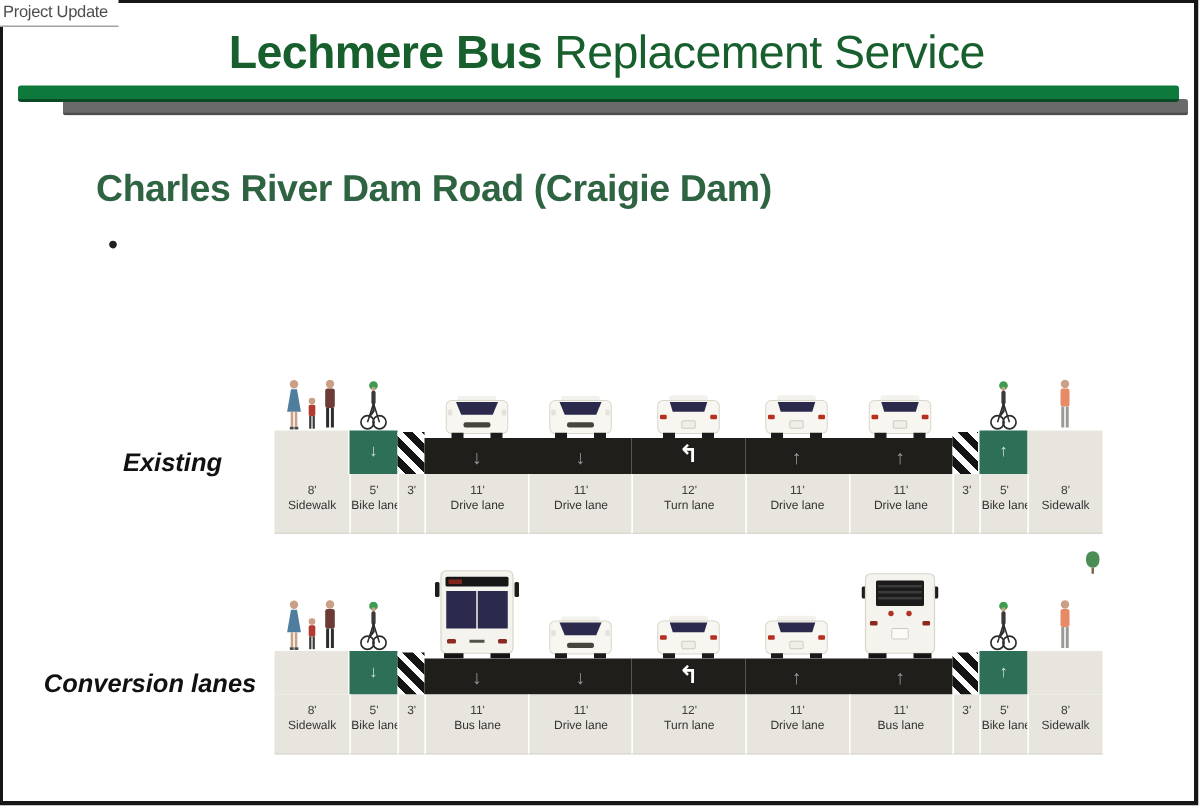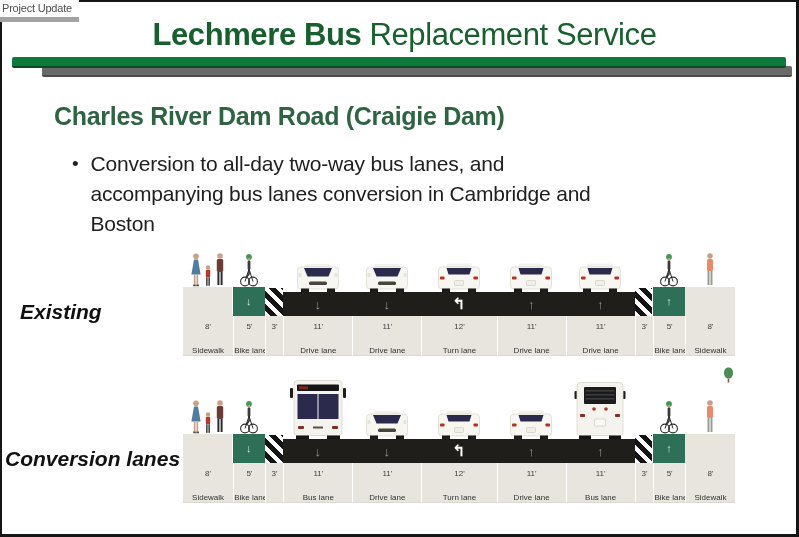--- a/index.html
+++ b/index.html
@@ -1,34 +1,34 @@
 <!DOCTYPE html>
 <html><head>
 <meta charset="utf-8">
 <style>
   html,body{margin:0;padding:0;background:#fff;}
   body{width:799px;height:537px;position:relative;overflow:hidden;
        font-family:"Liberation Sans","DejaVu Sans",sans-serif;}
   .frame{position:absolute;inset:0;border:2px solid #161616;border-right-width:3px;border-bottom-width:3px;pointer-events:none;z-index:9;}
   .corner-label{position:absolute;top:0;left:0;z-index:10;background:#fff;color:#4d4d4d;
-       font-size:11px;padding:2px 7px 3px 2px;border-bottom:5px solid #a3a3a3;letter-spacing:-0.2px;}
+       font-size:11px;padding:2px 7px 3px 2px;border-bottom:1px solid #a3a3a3;letter-spacing:-0.2px;}
   .slide-title{position:absolute;top:12px;left:0;width:100%;text-align:center;
        font-size:31px;color:#17602e;letter-spacing:-0.4px;margin:5px;}
   .slide-title .t-bold{font-weight:700;}
   .slide-title .t-reg{font-weight:400;}
   .bar-green{position:absolute;left:12px;right:13px;top:57px;height:9px;background:#0d7a3b;
        border-bottom:2px solid #0a4a24;border-radius:2px;z-index:2;}
   .bar-gray{position:absolute;left:42px;right:7px;top:66px;height:9px;background:#6a6a6a;
        border-bottom:2px solid #4c4c4c;border-radius:2px;z-index:1;}
   .section-heading{position:absolute;left:50px;top:98px;font-size:25px;font-weight:600;
-       color:#2f6443;letter-spacing:-0.3px;margin:4px;}
+       color:#2f6443;letter-spacing:-0.3px;margin:14px;}
   .bullet-item{position:absolute;left:72px;top:149px;width:620px;display:flex;gap:12px;
        font-size:21px;color:#202020;line-height:1.42;letter-spacing:-0.2px;}
   .bullet-item .dot{font-size:19px;padding-top:2px;}
-  .row-label{position:absolute;font-size:21px;font-weight:700;font-style:italic;
+  .row-label{position:absolute;text-align:center;font-size:17px;font-weight:700;font-style:italic;
        color:#111;line-height:1.45;}
   #row-label-existing{left:20px;top:297px;width:190px;}
   #row-label-conversion{left:5px;top:444px;width:190px;}
   .diagram{position:absolute;left:183px;width:552px;display:flex;}
   #diagram-0{top:246px;height:110px;}
   #diagram-1{top:367px;height:136px;}
   .lane{display:flex;flex-direction:column;min-width:0;}
   .art{flex:1;position:relative;display:flex;align-items:flex-end;justify-content:center;gap:2px;}
   .art-item{display:block;line-height:0;}
   .art-item[data-name="tree-icon"]{position:absolute;right:1px;top:0;}
@@ -37,43 +37,38 @@
   .surf-bike{height:29px;background:#2e6f57;box-shadow:1px 0 0 #fff,-1px 0 0 #fff;}
   .surf-buffer{height:28px;background:repeating-linear-gradient(45deg,#fdfdfd 0 4px,#141414 4px 9px);}
   .surf-road{height:24px;background:#201e1b;}
   .arrow{font-size:13px;color:#979797;line-height:1;}
   .surf-bike .arrow{color:#cfe3d8;font-size:11px;}
   .arrow-turn{color:#fff;font-size:16px;font-weight:700;}
   .lab{height:39px;background:#e8e5de;text-align:center;border-left:1px solid #fff;
        border-bottom:1px solid #dcd9d0;overflow:visible;}
   .lane:first-child .lab{border-left:none;}
   .lab .dim{font-size:8px;color:#3e3e3e;padding-top:6px;}
-  .lab .nm{font-size:8px;color:#333;margin-top:15px;white-space:nowrap;}
+  .lab .nm{font-size:8px;color:#333;margin-top:1px;white-space:nowrap;}
 </style>
 </head>
 <body>
 
 <div class="frame" data-name="slide-border"></div>
 
 <div class="corner-label" data-name="project-update-label">Project Update</div>
 
 <h1 class="slide-title" data-name="slide-title"><span class="t-bold" data-name="slide-title-bold">Lechmere Bus</span><span class="t-reg" data-name="slide-title-regular"> Replacement Service</span></h1>
 
 <div class="bar-green" data-name="title-underline-green-bar"></div>
 <div class="bar-gray" data-name="title-underline-gray-bar"></div>
 
 <h2 class="section-heading" data-name="section-heading">Charles River Dam Road (Craigie Dam)</h2>
 
 <div class="bullet-item" data-name="bullet-item">
   <span class="dot" data-name="bullet-icon">•</span>
-  <div data-name="bullet-text">
-    <div data-name="bullet-line-1">Conversion to all-day two-way bus lanes, and</div>
-    <div data-name="bullet-line-2">accompanying bus lanes conversion in Cambridge and</div>
-    <div data-name="bullet-line-3">Boston</div>
-  </div>
 </div>
 
 <div class="row-label" id="row-label-existing" data-name="existing-row-label">
   <div>Existing</div>
 </div>
 
 <div class="row-label" id="row-label-conversion" data-name="conversion-row-label">
   <div>Conversion lanes</div>
 </div>
 

